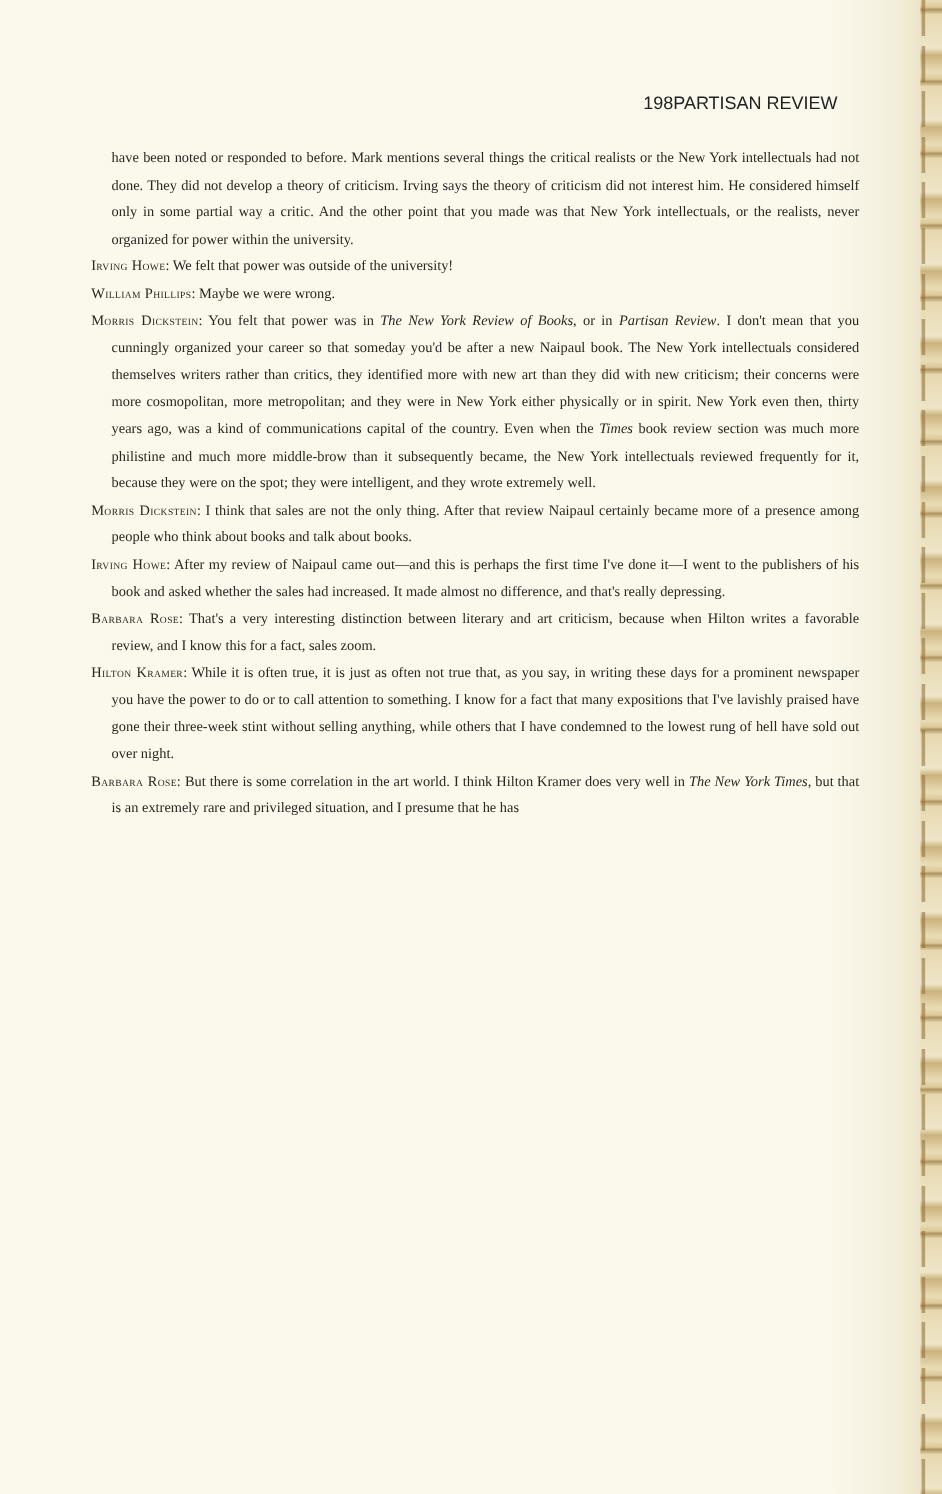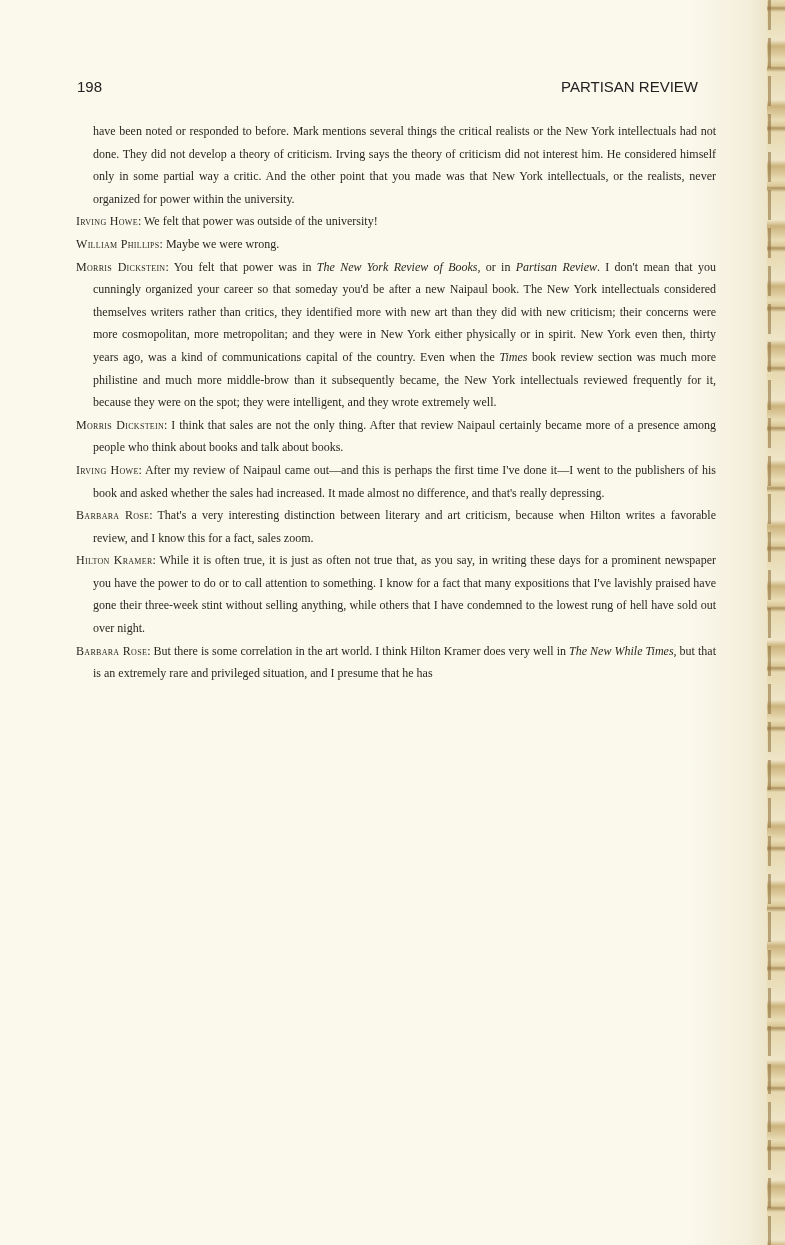--- a/index.html
+++ b/index.html
@@ -19,21 +19,21 @@
     }
     .spine-edge {
       position: absolute; right: 14px; top: 0; width: 3px; height: 1245px;
       background: repeating-linear-gradient(to bottom, #8a6a38 0px, #8a6a38 30px, transparent 30px, transparent 38px);
       opacity: 0.55;
     }
     .header {
       position: absolute; top: 78px; left: 77px; right: 87px;
       font-family: "Liberation Sans", sans-serif;
       font-size: 15px; color: #222;
-      display: flex; justify-content: space-between; align-items: baseline;
+      display: flex; justify-content: flex-end; align-items: baseline;
     }
     .text {
       position: absolute; top: 120px; left: 76px; width: 640px;
       font-family: "Liberation Serif", serif;
       font-size: 12px; line-height: 22.6px;
       color: #2a2722;
       text-align: justify;
     }
     .para {
       margin: 0; padding-left: 17px; text-indent: -17px;
@@ -57,18 +57,18 @@
 
   <div class="text" id="body-text">
       <p class="para cont"><span>have been noted or responded to before. Mark mentions several things the critical realists or the New York intellectuals had not done. They did not develop a theory of criticism. Irving says the theory of criticism did not interest him. He considered himself only in some partial way a critic. And the other point that you made was that New York intellectuals, or the realists, never organized for power within the university.</span></p>
       <p class="para"><span class="speaker">Irving Howe</span>: <span>We felt that power was outside of the university!</span></p>
       <p class="para"><span class="speaker">William Phillips</span>: <span>Maybe we were wrong.</span></p>
       <p class="para"><span class="speaker">Morris Dickstein</span>: <span>You felt that power was in </span><span class="ital">The New York Review of Books</span><span>, or in </span><span class="ital">Partisan Review</span><span>. I don't mean that you cunningly organized your career so that someday you'd be after a new Naipaul book. The New York intellectuals considered themselves writers rather than critics, they identified more with new art than they did with new criticism; their concerns were more cosmopolitan, more metropolitan; and they were in New York either physically or in spirit. New York even then, thirty years ago, was a kind of communi­cations capital of the country. Even when the </span><span class="ital">Times</span><span> book review section was much more philistine and much more middle-brow than it subsequently became, the New York intellectuals reviewed fre­quently for it, because they were on the spot; they were intelligent, and they wrote extremely well.</span></p>
       <p class="para"><span class="speaker">Morris Dickstein</span>: <span>I think that sales are not the only thing. After that review Naipaul certainly became more of a presence among people who think about books and talk about books.</span></p>
       <p class="para"><span class="speaker">Irving Howe</span>: <span>After my review of Naipaul came out—and this is perhaps the first time I've done it—I went to the publishers of his book and asked whether the sales had increased. It made almost no difference, and that's really depressing.</span></p>
       <p class="para"><span class="speaker">Barbara Rose</span>: <span>That's a very interesting distinction between literary and art criticism, because when Hilton writes a favorable review, and I know this for a fact, sales zoom.</span></p>
       <p class="para"><span class="speaker">Hilton Kramer</span>: <span>While it is often true, it is just as often not true that, as you say, in writing these days for a prominent newspaper you have the power to do or to call attention to something. I know for a fact that many expositions that I've lavishly praised have gone their three-week stint without selling anything, while others that I have condemned to the lowest rung of hell have sold out over night.</span></p>
-      <p class="para"><span class="speaker">Barbara Rose</span>: <span>But there is some correlation in the art world. I think Hilton Kramer does very well in </span><span class="ital">The New While Times</span><span>, but that is an extremely rare and privileged situation, and I presume that he has</span></p>
+      <p class="para"><span class="speaker">Barbara Rose</span>: <span>But there is some correlation in the art world. I think Hilton Kramer does very well in </span><span class="ital">The New York Times</span><span>, but that is an extremely rare and privileged situation, and I presume that he has</span></p>
     </div>
 
   <div class="spine"></div>
   <div class="spine-edge"></div>
 </div>
 
 </body></html>

